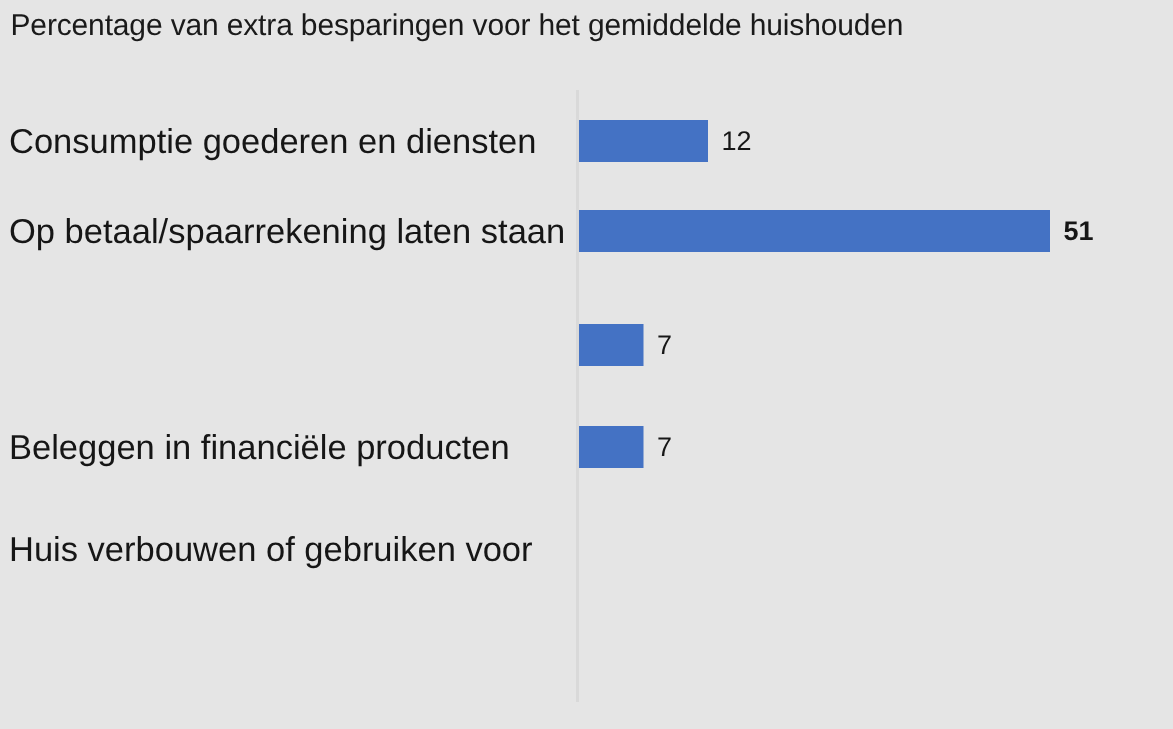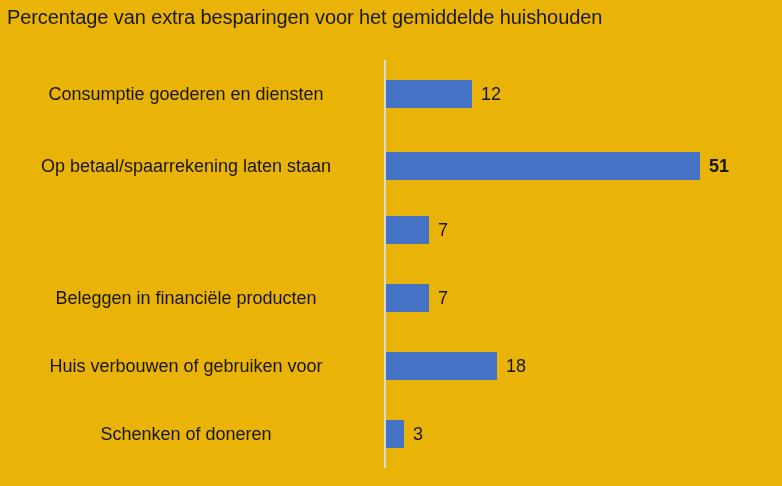--- a/index.html
+++ b/index.html
@@ -62,24 +62,24 @@
   }
 
   .cat-label {
     position: absolute;
     right: 416px;       
     top: 0;
     width: 360px;
     height: 68px;
     display: flex;
     flex-direction: column;
-    align-items: center;
+    align-items: flex-start;
     justify-content: center;
     text-align: right;
-    font-size: 18px;
+    font-size: 23px;
     line-height: 25px;
     color: #161616;
     white-space: nowrap;
   }
 
   .bar-wrap {
     position: absolute;
     left: 386px;
     top: 20px;
     height: 28px;
@@ -96,38 +96,38 @@
     font-size: 18px;
     line-height: 28px;
     color: #161616;
     margin-left: 9px;
     white-space: nowrap;
   }
 </style>
 </head>
 <body>
 
-<div id="chart-root" style="background: #eab308;">
+<div id="chart-root" style="background: #e5e5e5;">
 
   <div id="chart-title" style="color: rgb(26, 26, 26);">Percentage van extra besparingen voor het gemiddelde huishouden</div>
 
   <div id="plot-area">
     <div id="category-axis-line" style="background: rgb(217, 217, 217);"></div>
 
     <div class="cat-row" style="top:0px;">
       <div class="cat-label" style="color: rgb(22, 22, 22);">
         <span>Consumptie goederen en diensten</span>
       </div>
       <div class="bar-wrap">
         <div class="bar" style="width: 86px; background: rgb(68, 114, 196);"></div>
         <div class="bar-value" style="color: rgb(22, 22, 22);">12</div>
       </div>
     </div>
 
-    <div class="cat-row" style="top:72px;">
+    <div class="cat-row" style="top:60px;">
       <div class="cat-label" style="color: rgb(22, 22, 22);">
         <span>Op betaal/spaarrekening laten staan</span>
       </div>
       <div class="bar-wrap">
         <div class="bar" style="width: 314px; background: rgb(68, 114, 196);"></div>
         <div class="bar-value" style="color: rgb(22, 22, 22); font-weight: bold;">51</div>
       </div>
     </div>
 
     <div class="cat-row" style="top:136px;">
@@ -144,30 +144,17 @@
       <div class="bar-wrap">
         <div class="bar" style="width: 43px; background: rgb(68, 114, 196);"></div>
         <div class="bar-value" style="color: rgb(22, 22, 22);">7</div>
       </div>
     </div>
 
     <div class="cat-row" style="top:272px;text-decoration:underline;">
       <div class="cat-label" style="color: rgb(22, 22, 22);">
         <span>Huis verbouwen of gebruiken voor</span>
       </div>
-      <div class="bar-wrap">
-        <div class="bar" style="width: 111px; background: rgb(68, 114, 196);"></div>
-        <div class="bar-value" style="color: rgb(22, 22, 22);">18</div>
-      </div>
     </div>
 
-    <div class="cat-row" style="top:340px;">
-      <div class="cat-label" style="color: rgb(22, 22, 22);">
-        <span>Schenken of doneren</span>
-      </div>
-      <div class="bar-wrap">
-        <div class="bar" style="width: 18px; background: rgb(68, 114, 196);"></div>
-        <div class="bar-value" style="color: rgb(22, 22, 22);">3</div>
-      </div>
-    </div>
 
   </div>
 </div>
 
 </body></html>

